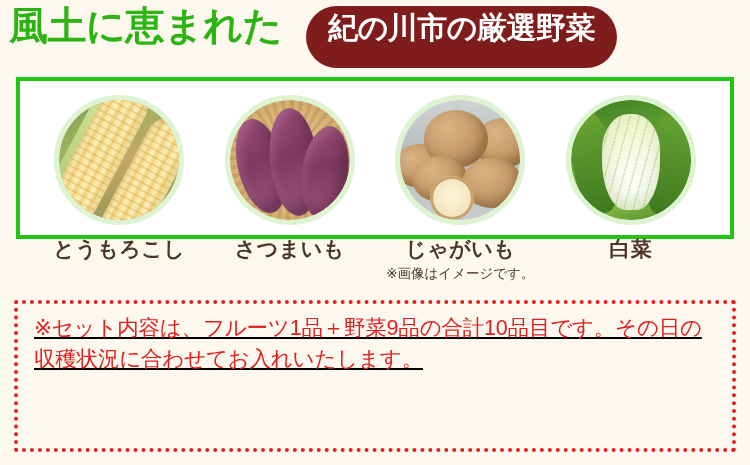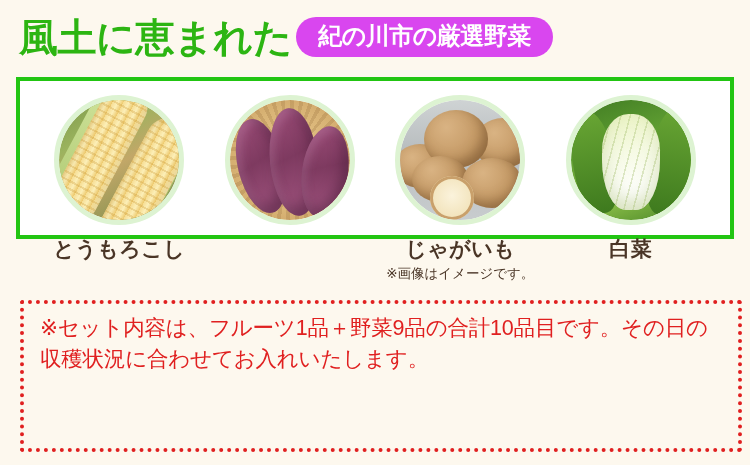--- a/index.html
+++ b/index.html
@@ -16,43 +16,43 @@
   .page {
     position: relative;
     width: 750px;
     height: 465px;
     box-sizing: border-box;
   }
 
   
   .header {
     display: flex;
-    align-items: center;
     height: 68px;
-    padding: 6px 0 0 19px;
-    box-sizing: border-box;
+    padding: 6px 0 0 9px;
+    box-sizing: border-box;
+    gap: 20px;
   }
   .headline {
     font-size: 39px;
     font-weight: bold;
     color: #2cb512;
     letter-spacing: -0.5px;
     white-space: nowrap;
     text-shadow:
       1.5px 0 0 #fdf8ee, -1.5px 0 0 #fdf8ee,
       0 1.5px 0 #fdf8ee, 0 -1.5px 0 #fdf8ee,
       1px 1px 0 #fdf8ee, -1px -1px 0 #fdf8ee,
       1px -1px 0 #fdf8ee, -1px 1px 0 #fdf8ee;
     line-height: 1;
   }
   .badge {
     margin-left: 4px;
-    background: #d946ef;
+    background: #7f1d1d;
     color: #ffffff;
-    font-size: 24px;
+    font-size: 30px;
     font-weight: bold;
     letter-spacing: -0.5px;
     border-radius: 34px;
     padding: 6px 22px 9px 22px;
     white-space: nowrap;
     line-height: 1.05;
   }
 
   
   .veg-box {
@@ -108,28 +108,29 @@
     margin-top: 2px;
     font-size: 13.5px;
     color: #4a3526;
     white-space: nowrap;
     align-self: center;
   }
 
   
   .notice {
     position: absolute;
-    left: 20px;
+    left: 14px;
     top: 300px;
     width: 722px;
     height: 152px;
     box-sizing: border-box;
     border: 4px dotted #e02020;
     border-radius: 3px;
     padding: 9px 14px 0 16px;
+    text-decoration: underline;
   }
   .notice p {
     margin: 0;
     color: #e02020;
     font-size: 21.5px;
     font-weight: 500;
     line-height: 1.42;
     letter-spacing: -0.2px;
   }
 
@@ -215,20 +216,21 @@
 
       <div class="veg-cell">
         <div class="veg-circle">
           <div class="art">
             <div class="basket-bg"></div>
             <div class="potato-sweet" style="left:8px;  top:18px; width:46px; height:96px; transform:rotate(-14deg);"></div>
             <div class="potato-sweet" style="left:40px; top:8px;  width:48px; height:108px; transform:rotate(-6deg);"></div>
             <div class="potato-sweet" style="left:72px; top:26px; width:46px; height:92px; transform:rotate(8deg);"></div>
           </div>
         </div>
+        <div class="veg-label">さつまいも</div>
       </div>
 
       <div class="veg-cell">
         <div class="veg-circle">
           <div class="art">
             <div class="potato-bg"></div>
             <div class="spud" style="left:-6px; top:44px; width:52px; height:44px;"></div>
             <div class="spud" style="left:74px; top:18px; width:58px; height:50px;"></div>
             <div class="spud" style="left:24px; top:10px; width:64px; height:58px;"></div>
             <div class="spud" style="left:12px; top:56px; width:56px; height:46px;"></div>

